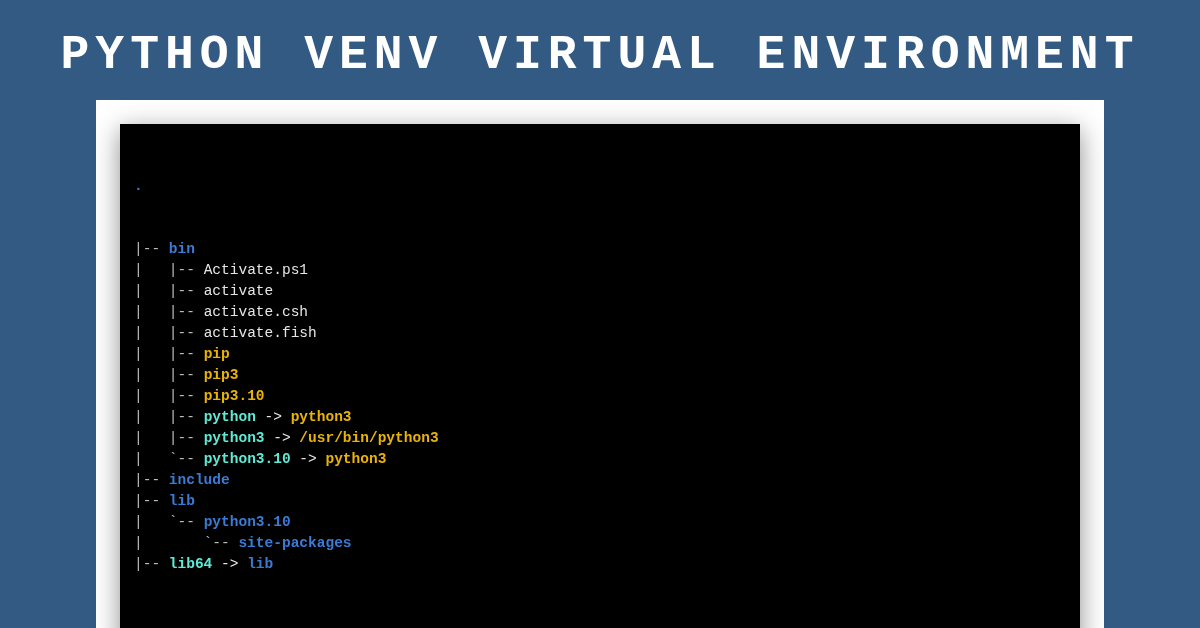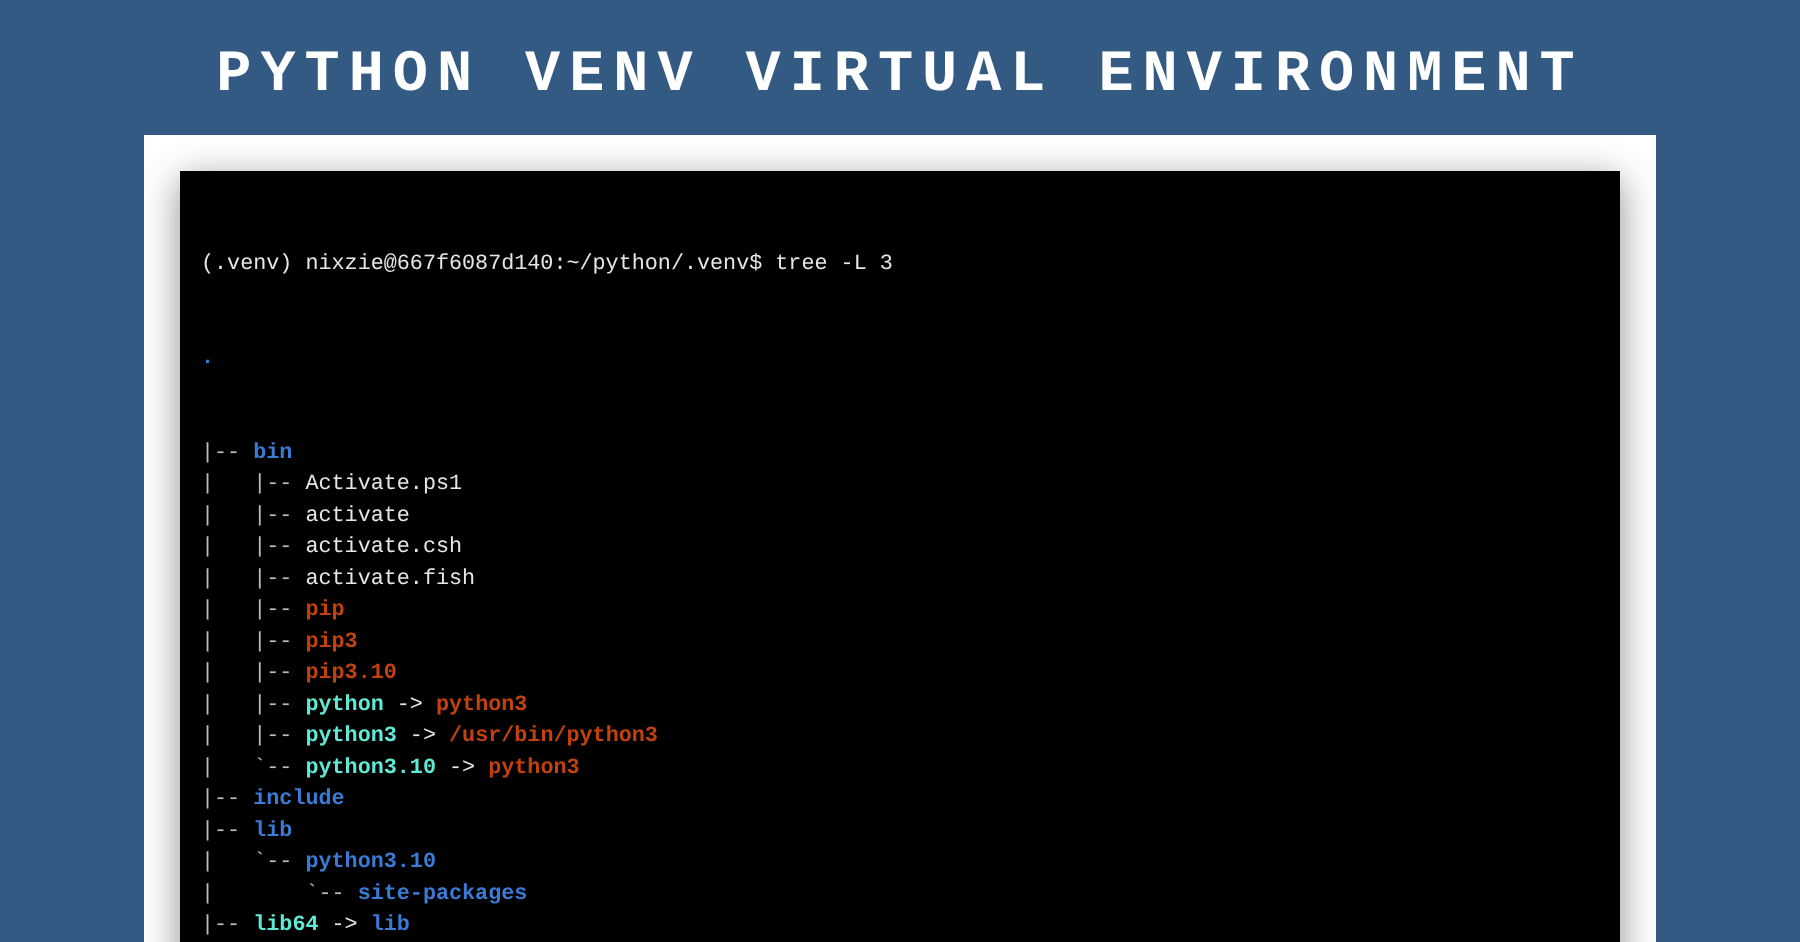--- a/index.html
+++ b/index.html
@@ -5,21 +5,21 @@
   * { margin: 0; padding: 0; box-sizing: border-box; }
   body {
     width: 1200px;
     height: 628px;
     background: #335a82;
     font-family: 'Consolas', 'Monaco', 'Courier New', monospace;
     overflow: hidden;
   }
   .page-title {
     color: #ffffff;
-    font-size: 39px;
+    font-size: 48px;
     font-weight: bold;
     letter-spacing: 6px;
     text-align: center;
     padding: 28px 0 18px 0;
     font-family: 'Consolas', 'Monaco', 'Courier New', monospace;
   }
   .card {
     background: #ffffff;
     width: 1008px;
     margin: 0 auto;
@@ -31,32 +31,31 @@
     color: #d0d0d0;
     font-size: 14.5px;
     line-height: 1.45;
     padding: 10px 14px 12px 14px;
     font-family: 'Consolas', 'Monaco', 'Courier New', monospace;
     box-shadow: 0 6px 24px rgba(0,0,0,0.45);
     white-space: pre;
     min-height: 440px;
   }
   .blue { color: #3a7bd5; font-weight: bold; }
-  .green { color: #c2410c; font-weight: bold; }
+  .green { color: #eab308; font-weight: bold; }
   .cyan { color: #5eead4; font-weight: bold; }
   .white { color: #e6e6e6; }
   .gray { color: #bcbcbc; }
 </style>
 </head>
 <body>
 
 <div class="page-title">PYTHON VENV VIRTUAL ENVIRONMENT</div>
 
 <div class="card">
   <div class="terminal">
-    <div><span class="white">(.venv) nixzie@667f6087d140:~/python/.venv$ </span><span class="white">tree -L 3</span></div>
     <div><span class="blue">.</span></div>
     <div id="tree-body"><div><span class="gray">|-- </span><span class="blue">bin</span></div><div><span class="gray">|   |-- </span><span class="white">Activate.ps1</span></div><div><span class="gray">|   |-- </span><span class="white">activate</span></div><div><span class="gray">|   |-- </span><span class="white">activate.csh</span></div><div><span class="gray">|   |-- </span><span class="white">activate.fish</span></div><div><span class="gray">|   |-- </span><span class="green">pip</span></div><div><span class="gray">|   |-- </span><span class="green">pip3</span></div><div><span class="gray">|   |-- </span><span class="green">pip3.10</span></div><div><span class="gray">|   |-- </span><span class="cyan">python</span><span class="white"> -&gt; </span><span class="green">python3</span></div><div><span class="gray">|   |-- </span><span class="cyan">python3</span><span class="white"> -&gt; </span><span class="green">/usr/bin/python3</span></div><div><span class="gray">|   `-- </span><span class="cyan">python3.10</span><span class="white"> -&gt; </span><span class="green">python3</span></div><div><span class="gray">|-- </span><span class="blue">include</span></div><div><span class="gray">|-- </span><span class="blue">lib</span></div><div><span class="gray">|   `-- </span><span class="blue">python3.10</span></div><div><span class="gray">|       `-- </span><span class="blue">site-packages</span></div><div><span class="gray">|-- </span><span class="cyan">lib64</span><span class="white"> -&gt; </span><span class="blue">lib</span></div></div>
     
     
     
   </div>
 </div>
 
 </body></html>

